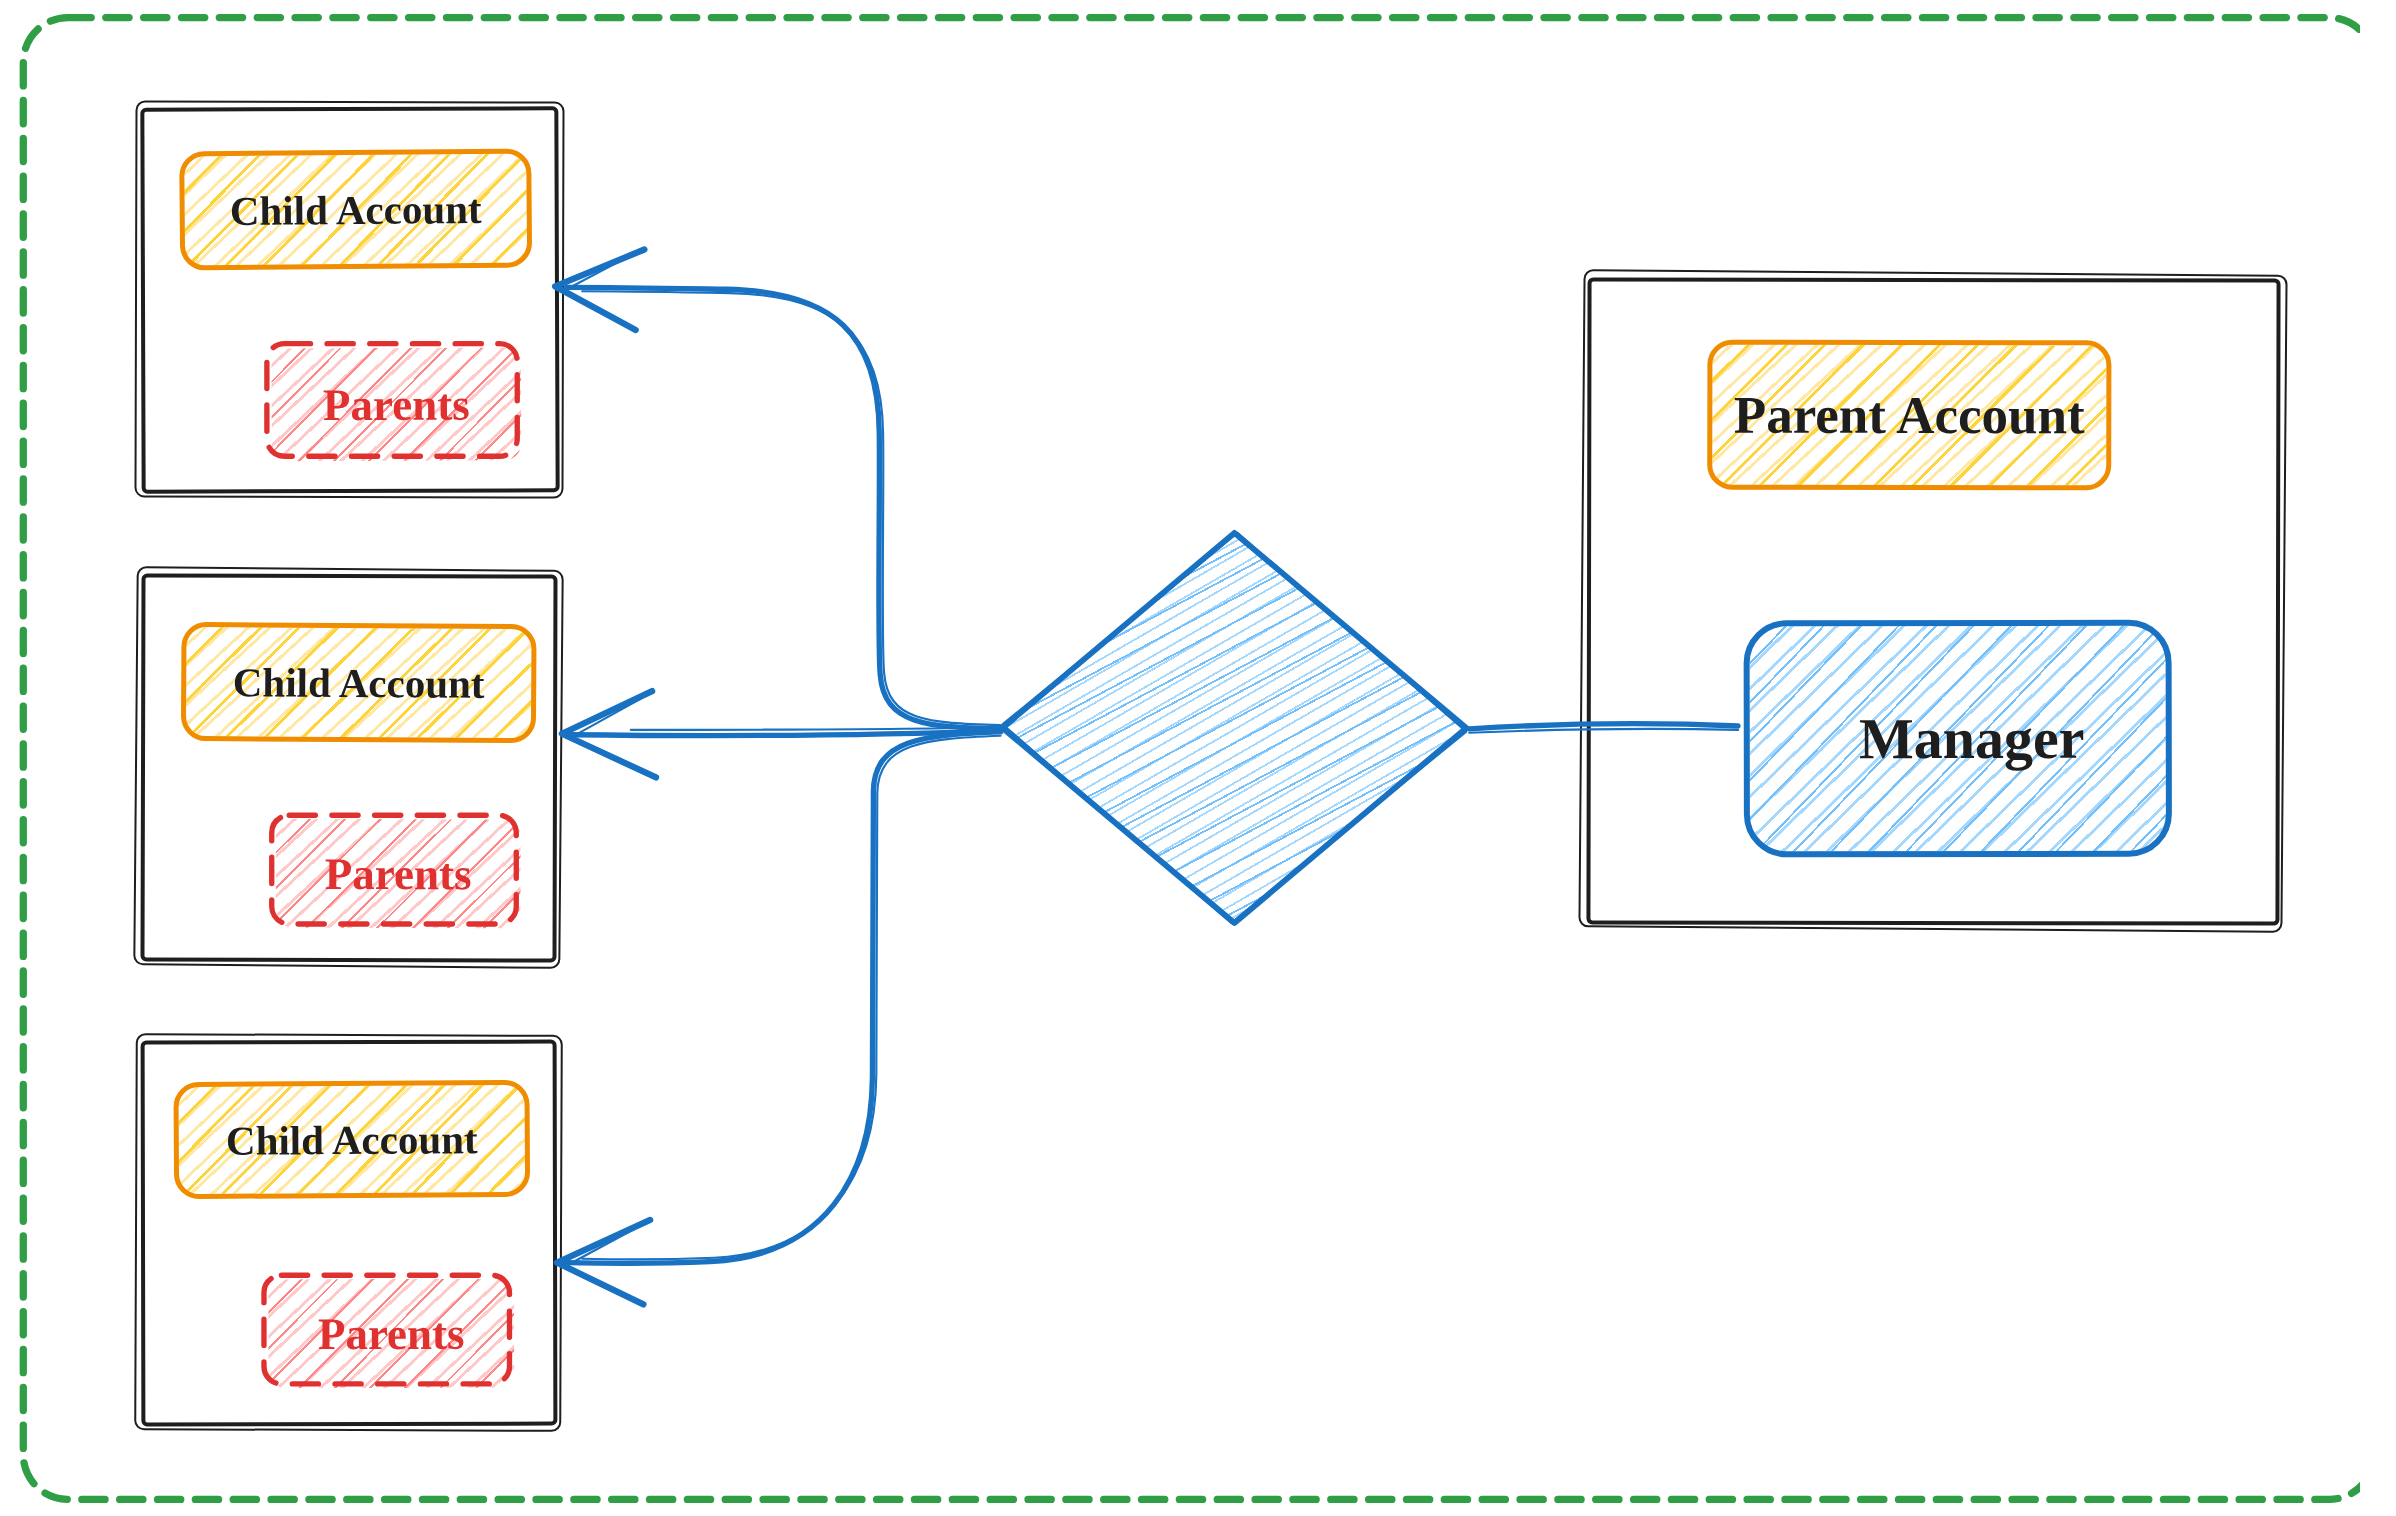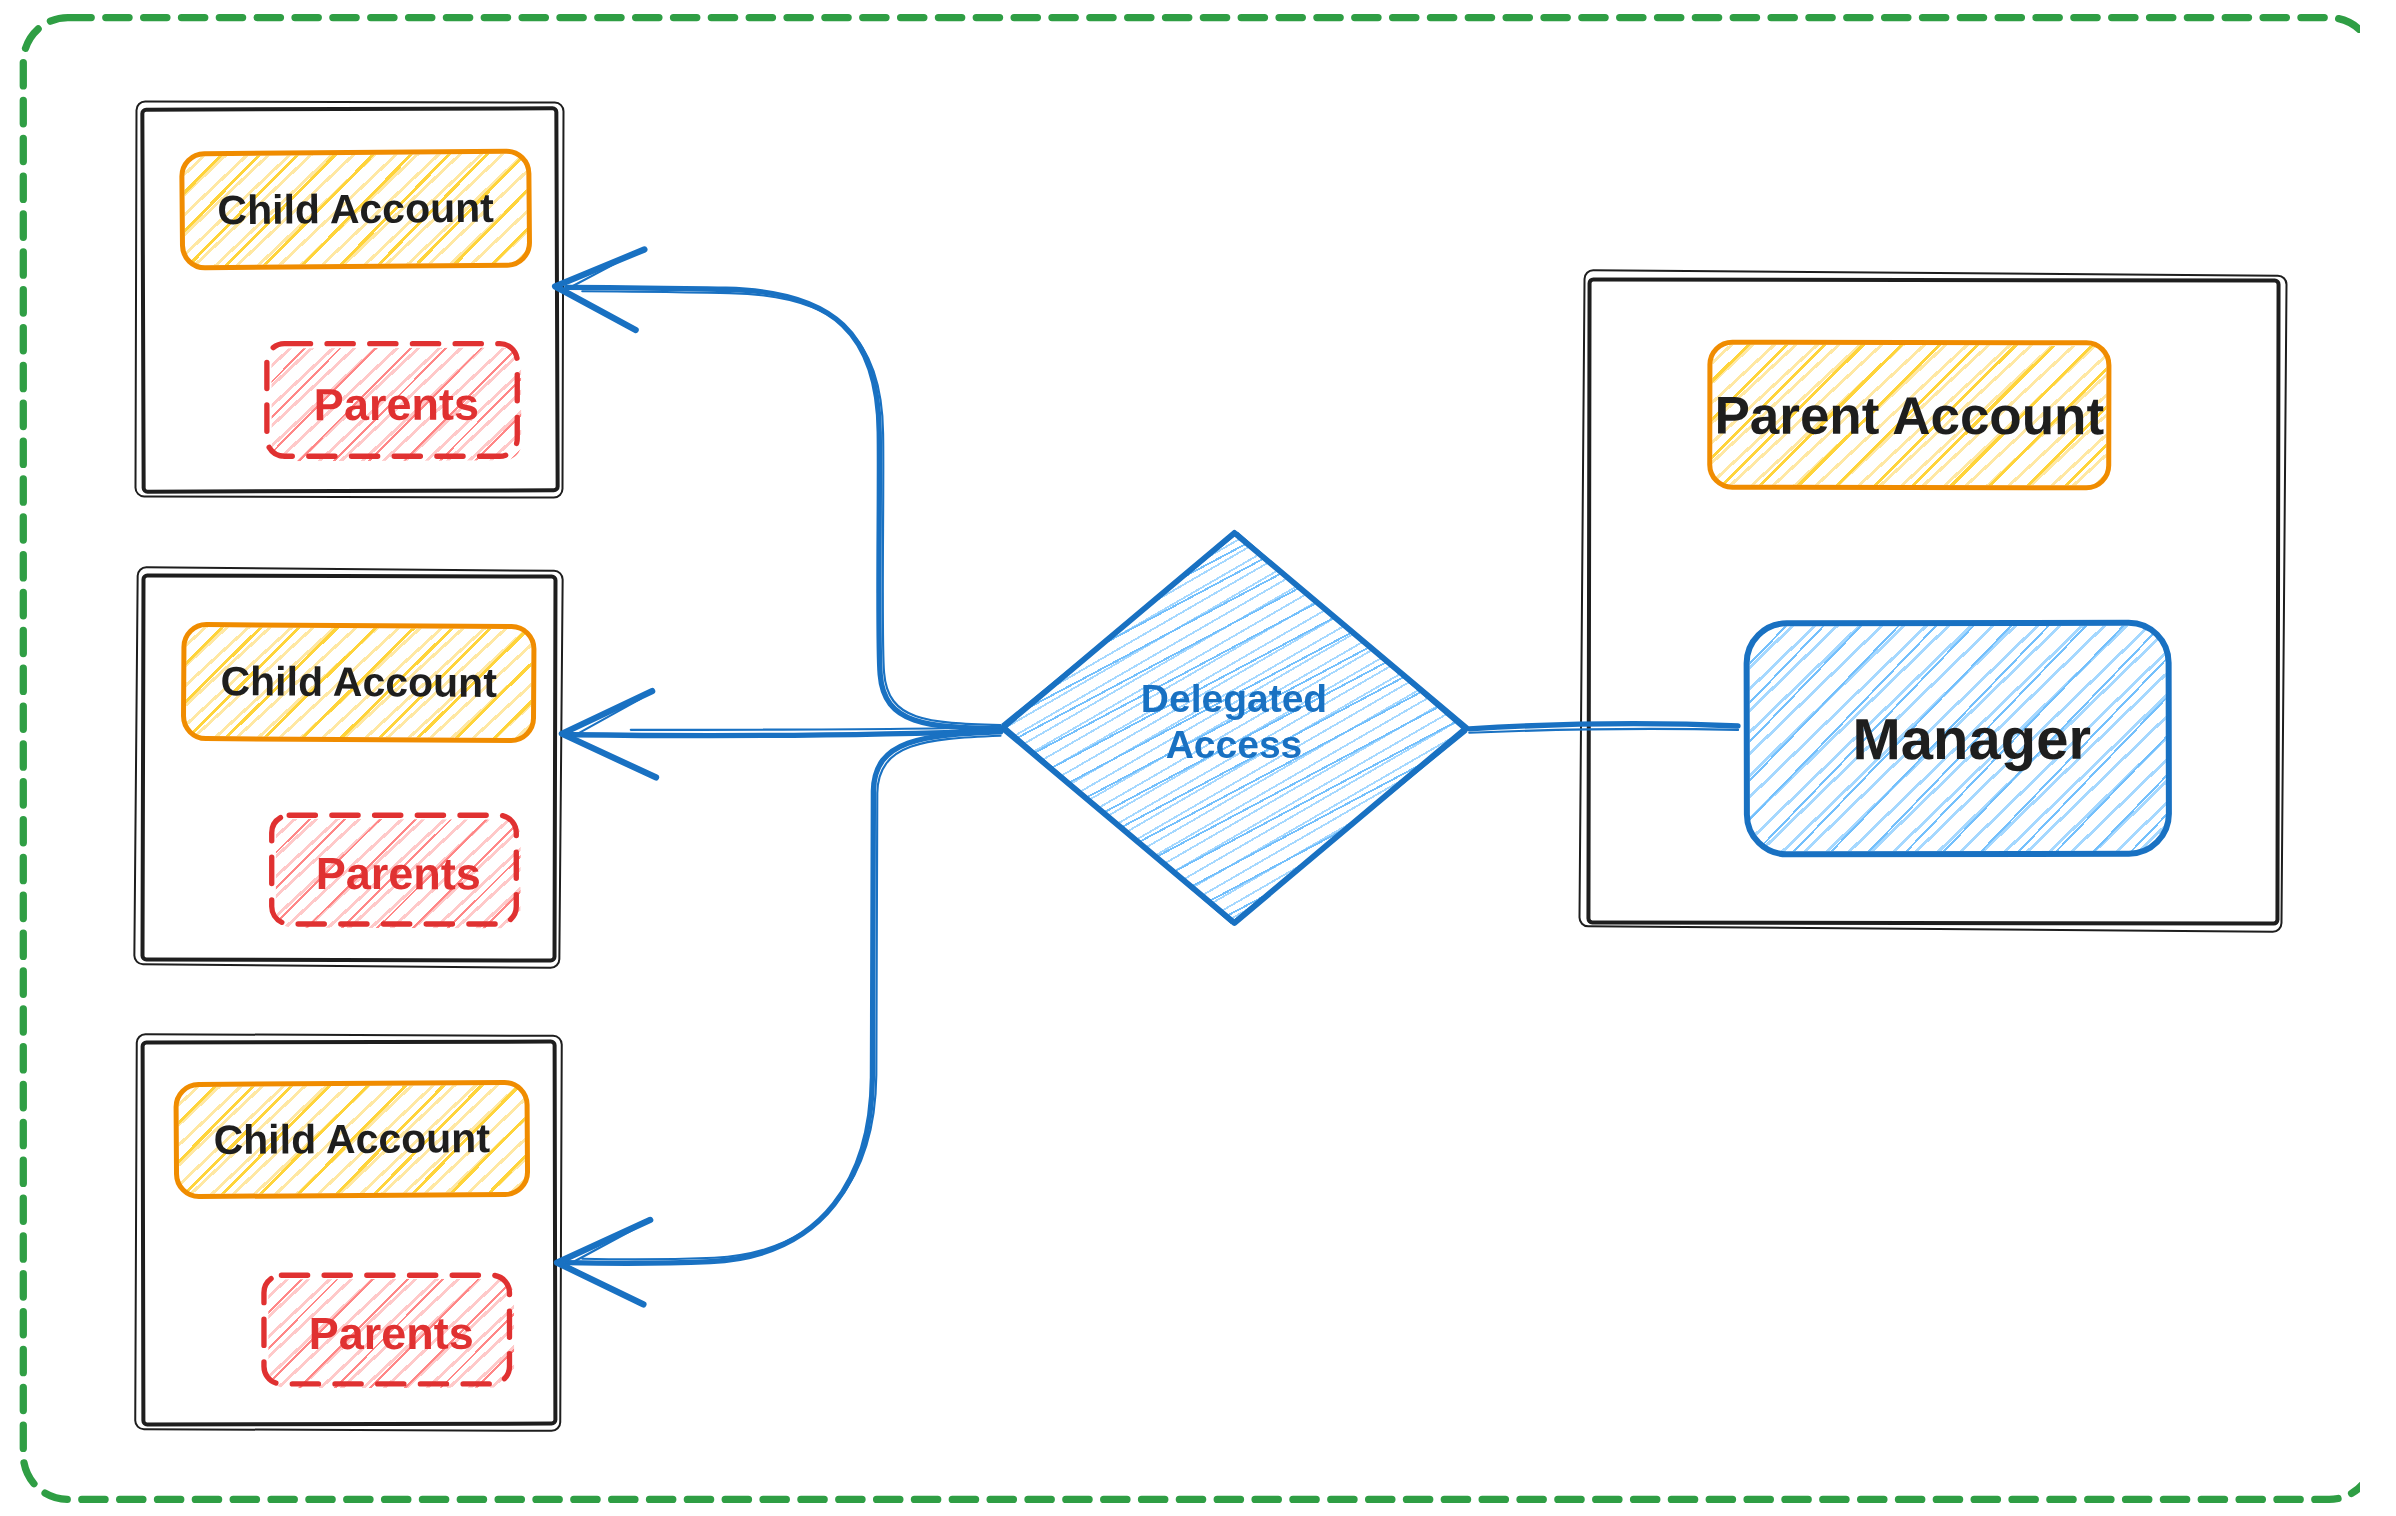--- a/index.html
+++ b/index.html
@@ -1,19 +1,19 @@
 <!DOCTYPE html>
 <html style="--ink: #1e1e1e; --blue: #1971c2; --blue-fill: #a5d8ff; --orange: #f08c00; --orange-fill: #ffd43b; --red: #e03131; --red-fill: #ffc9c9; --green: #2f9e44; --background: #ffffff;"><head>
 <meta charset="utf-8">
 <style>
   html,body{margin:0;padding:0;background:#fff;}
   .canvas{
     position:relative;width:2360px;height:1517px;overflow:hidden;
     background:var(--background,#ffffff);
-    font-family:Liberation Sans, sans-serif;
+    font-family:Liberation Serif, serif;
   }
   
   .sketch-box{
     position:absolute;background:#fff;
     border:4.9px solid var(--ink,#1e1e1e);border-radius:5.8px;
   }
   .sketch-box::before{
     content:"";position:absolute;inset:-9.7px;
     border:2.3px solid var(--ink,#1e1e1e);border-radius:9.7px;
     transform:rotate(.35deg);pointer-events:none;
@@ -100,24 +100,20 @@
   <div class="sketch-box" style="left:1587px;top:278px;width:685px;height:639px;transform:rotate(.1deg)">
     <div class="pill orange" style="left:116px;top:58px;width:394px;height:140px;font-size:53px">
       <span>Parent Account</span>
     </div>
     <div class="pill manager" style="left:153px;top:338px;width:388px;height:225px;transform:rotate(-.2deg)">
       <span>Manager</span>
     </div>
   </div>
 
   <div class="diamond-fill" style="left:1000px;top:531px;width:468px;height:394px"></div>
-  <div class="diamond-label" style="left:1040px;top:676px;width:388px">
-    <div>Delegated</div>
-    <div>Access</div>
-  </div>
 
   <svg class="overlay" width="2397" height="1517" viewBox="0 0 2470 1563">
 
     <rect class="green-b" x="24" y="18" width="2422" height="1527" rx="46"></rect>
 
     <rect class="red-dash" x="275" y="354" width="258" height="116" rx="18"></rect>
     <rect class="red-dash" x="280" y="840" width="252" height="112" rx="18"></rect>
     <rect class="red-dash" x="272" y="1314" width="253" height="112" rx="18"></rect>
 
     <g>

